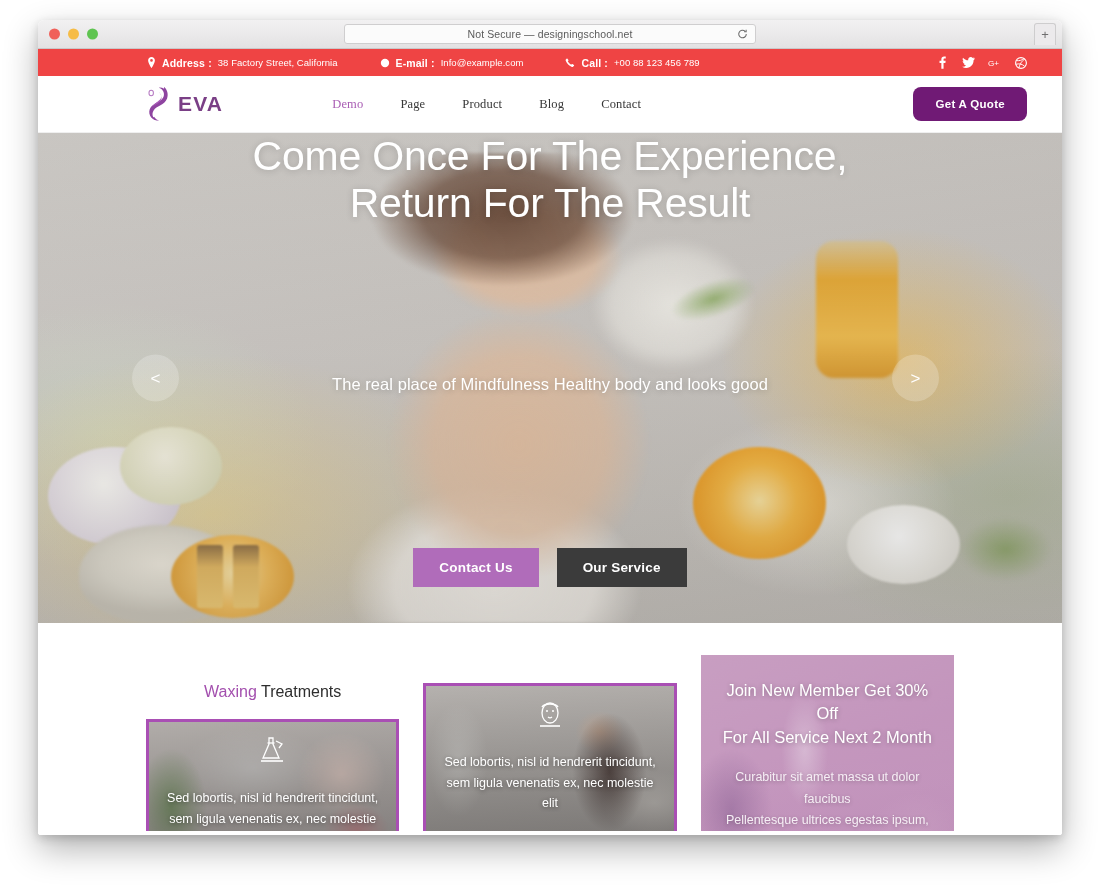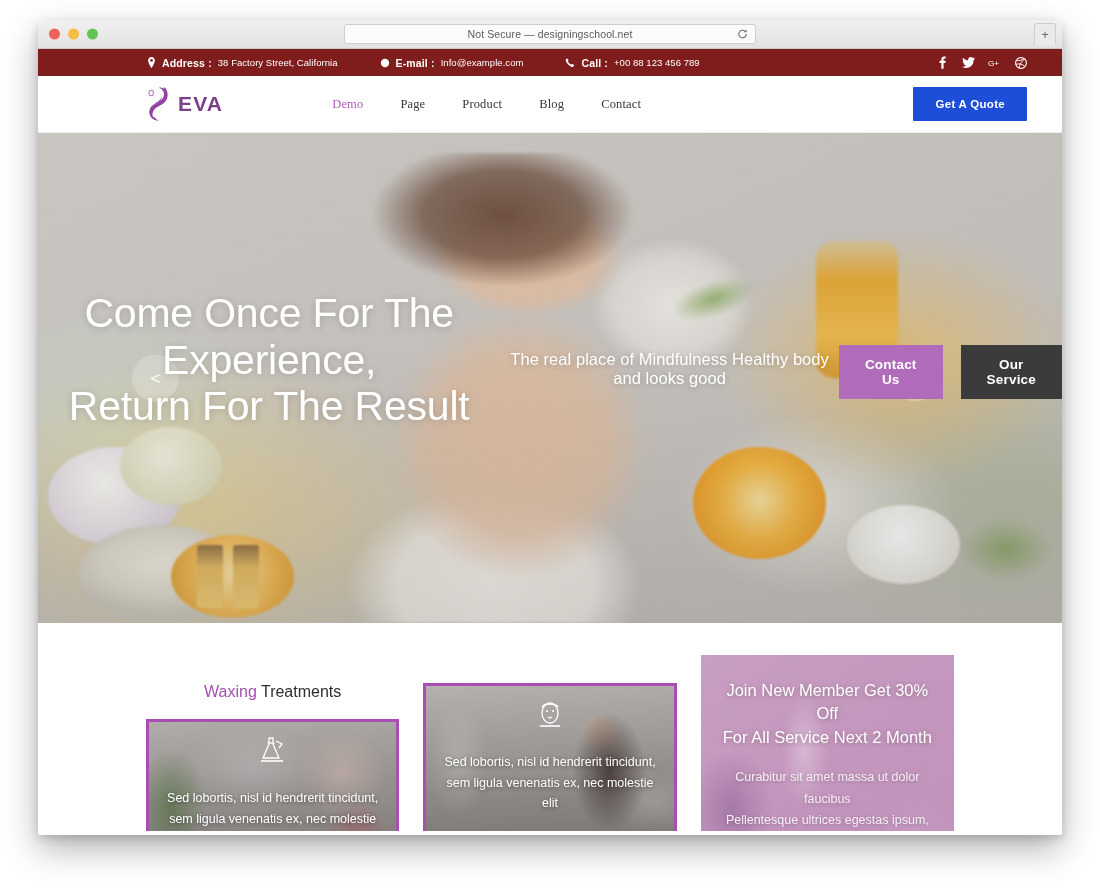--- a/index.html
+++ b/index.html
@@ -75,21 +75,21 @@
     border: 1px solid #cecdce;
     border-bottom: none;
     border-radius: 3px 3px 0 0;
     display: flex; align-items: center; justify-content: center;
     font-size: 13px; color: #6f6e6f; line-height: 1;
   }
 
   
   .topbar {
     height: 27px;
-    background: #7f1d1d;
+    background: #ef4444;
     display: flex; align-items: center;
     padding: 0 35px 0 108px;
     color: #ffffff;
   }
   .topbar-left { display: flex; align-items: center; gap: 42px; flex: 1; }
   .tb-item { display: flex; align-items: center; gap: 6px; white-space: nowrap; }
   .tb-ico { width: 10px; height: 11px; display: inline-flex; align-items: center; justify-content: center; }
   .tb-ico svg { display: block; fill: #ffffff; }
   .tb-label { font-size: 10.5px; font-weight: bold; letter-spacing: 0.15px; }
   .tb-value { font-size: 9.5px; font-weight: normal; letter-spacing: 0.05px; }
@@ -125,25 +125,25 @@
   }
   .nav-link {
     font-size: 12.5px; color: #373737;
     letter-spacing: 0.15px; cursor: pointer;
     white-space: nowrap;
   }
   .nav-link.active { color: #a95db4; }
 
   .quote-btn {
     margin-left: auto;
-    background: #1d4ed8;
+    background: #701a75;
     color: #ffffff;
     font-size: 11.5px; font-weight: bold;
     letter-spacing: 0.3px;
-    border: none; border-radius: 1px;
+    border: none; border-radius: 8px;
     padding: 11px 22px;
     cursor: pointer;
     white-space: nowrap;
   }
 
   
   .hero {
     position: relative;
     height: 490px;
     overflow: hidden;
@@ -250,22 +250,22 @@
   }
   .hero-photo .vial-a { left: 15.5%; }
   .hero-photo .vial-b { left: 19%; }
   .hero-photo .wash {
     position: absolute; inset: 0;
     background: linear-gradient(180deg, rgba(120,118,114,0.16) 0%, rgba(120,118,114,0.10) 45%, rgba(120,118,114,0.22) 100%);
   }
 
   .hero-content {
     position: absolute; inset: 0;
-    display: flex; 
-    align-items: center; justify-content: flex-start;
+    display: flex; flex-direction: column;
+    align-items: center; justify-content: space-between;
     padding-bottom: 36px;
   }
   .hero-title {
     font-size: 41px;
     font-weight: normal;
     color: #ffffff;
     text-align: center;
     line-height: 1.14;
     letter-spacing: -0.2px;
     text-shadow: 0 1px 7px rgba(0,0,0,0.18);

